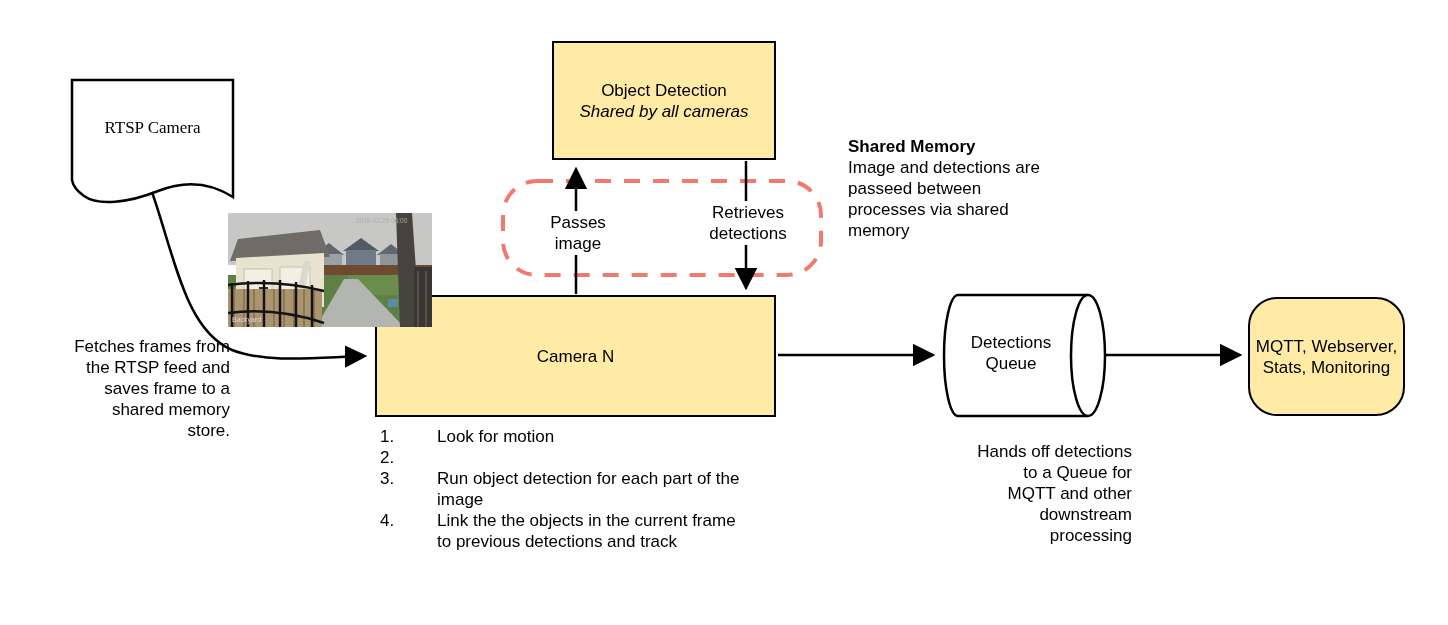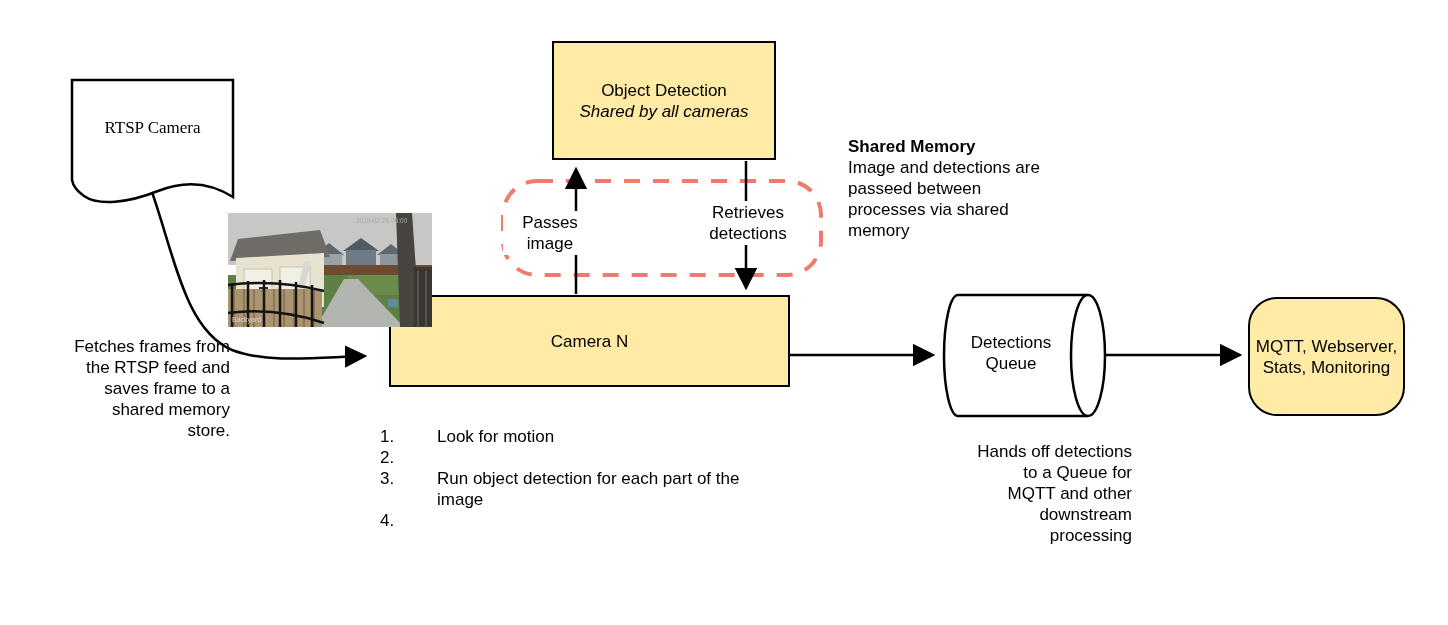--- a/index.html
+++ b/index.html
@@ -85,21 +85,21 @@
     </g>
   </svg>
 
   <div class="node" style="left:552px;top:41px;width:224px;height:119px;">
     <div>
       <div>Object Detection</div>
       <div class="italic">Shared by all cameras</div>
     </div>
   </div>
 
-  <div class="node" style="left:389px;top:295px;width:401px;height:92px;">
+  <div class="node" style="left:375px;top:295px;width:401px;height:122px;">
     <div>Camera N</div>
   </div>
 
   <div class="node" style="left:1248px;top:297px;width:157px;height:119px;border-radius:29px;">
     <div class="prelines">MQTT, Webserver,
 Stats, Monitoring</div>
   </div>
 
   <div id="cam-img">
     <svg width="204" height="114" viewBox="0 0 204 114">
@@ -167,21 +167,21 @@
   </div>
 
   <div class="abs" style="left:72px;top:118px;width:161px;text-align:center;font-size:17px;font-family:Liberation Serif, serif;">RTSP Camera</div>
 
   <div class="note" style="left:45px;top:336px;width:185px;">Fetches frames from
 the RTSP feed and
 saves frame to a
 shared memory
 store.</div>
 
-  <div class="arrow-label" style="left:503px;top:211px;width:90px;">Passes
+  <div class="arrow-label" style="left:531px;top:211px;width:90px;">Passes
 image</div>
 
   <div class="arrow-label" style="left:691px;top:201px;width:110px;">Retrieves
 detections</div>
 
   <div class="abs" style="left:848px;top:136px;width:225px;font-size:17px;line-height:21px;">
     <div class="bold">Shared Memory</div>
     <div class="prelines">Image and detections are
 passeed between
 processes via shared
@@ -196,20 +196,22 @@
     <div class="step-row">
       <div class="step-num">2.</div>
     </div>
     <div class="step-row">
       <div class="step-num">3.</div>
       <div class="step-text">Run object detection for each part of the
 image</div>
     </div>
     <div class="step-row">
       <div class="step-num">4.</div>
+      <div class="step-text">Link the the objects in the current frame
+to previous detections and track</div>
     </div>
   </div>
 
   <div class="abs prelines" style="left:945px;top:332px;width:132px;text-align:center;font-size:17px;line-height:21px;">Detections
 Queue</div>
 
   <div class="note" style="left:942px;top:441px;width:190px;">Hands off detections
 to a Queue for
 MQTT and other
 downstream

